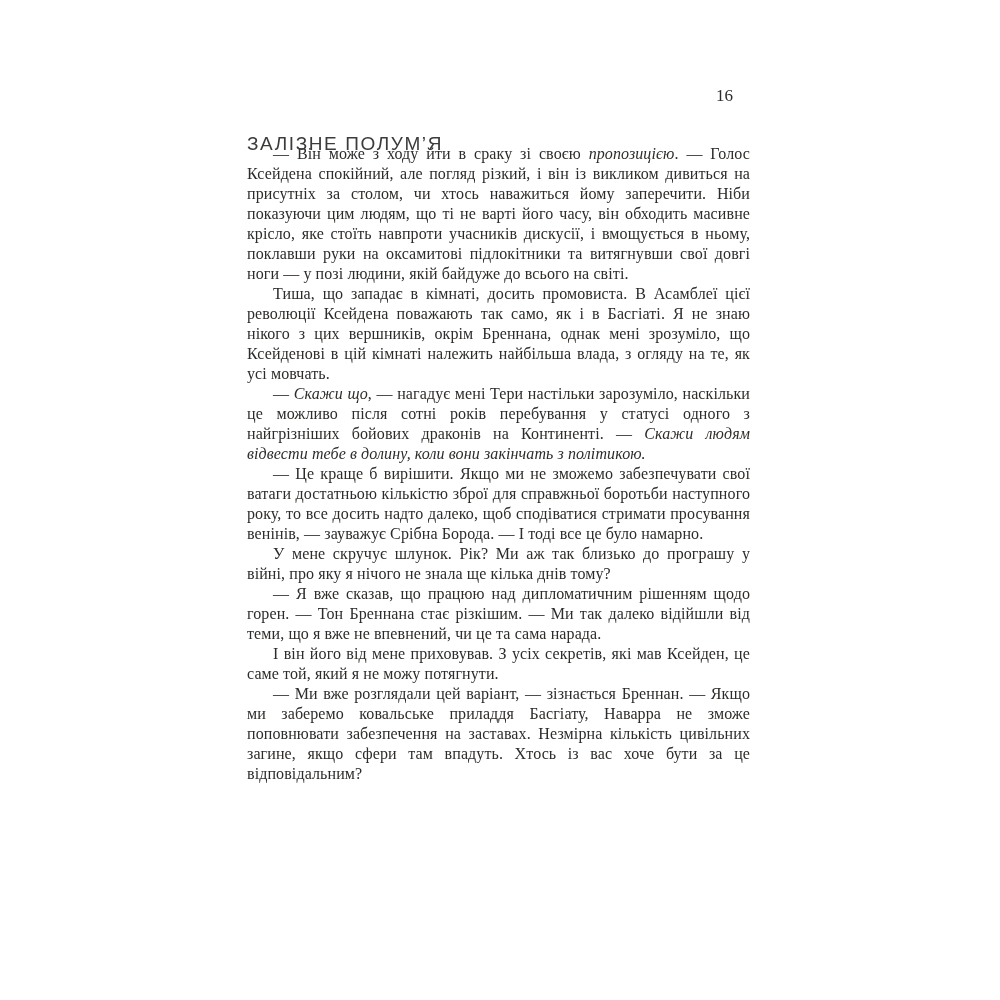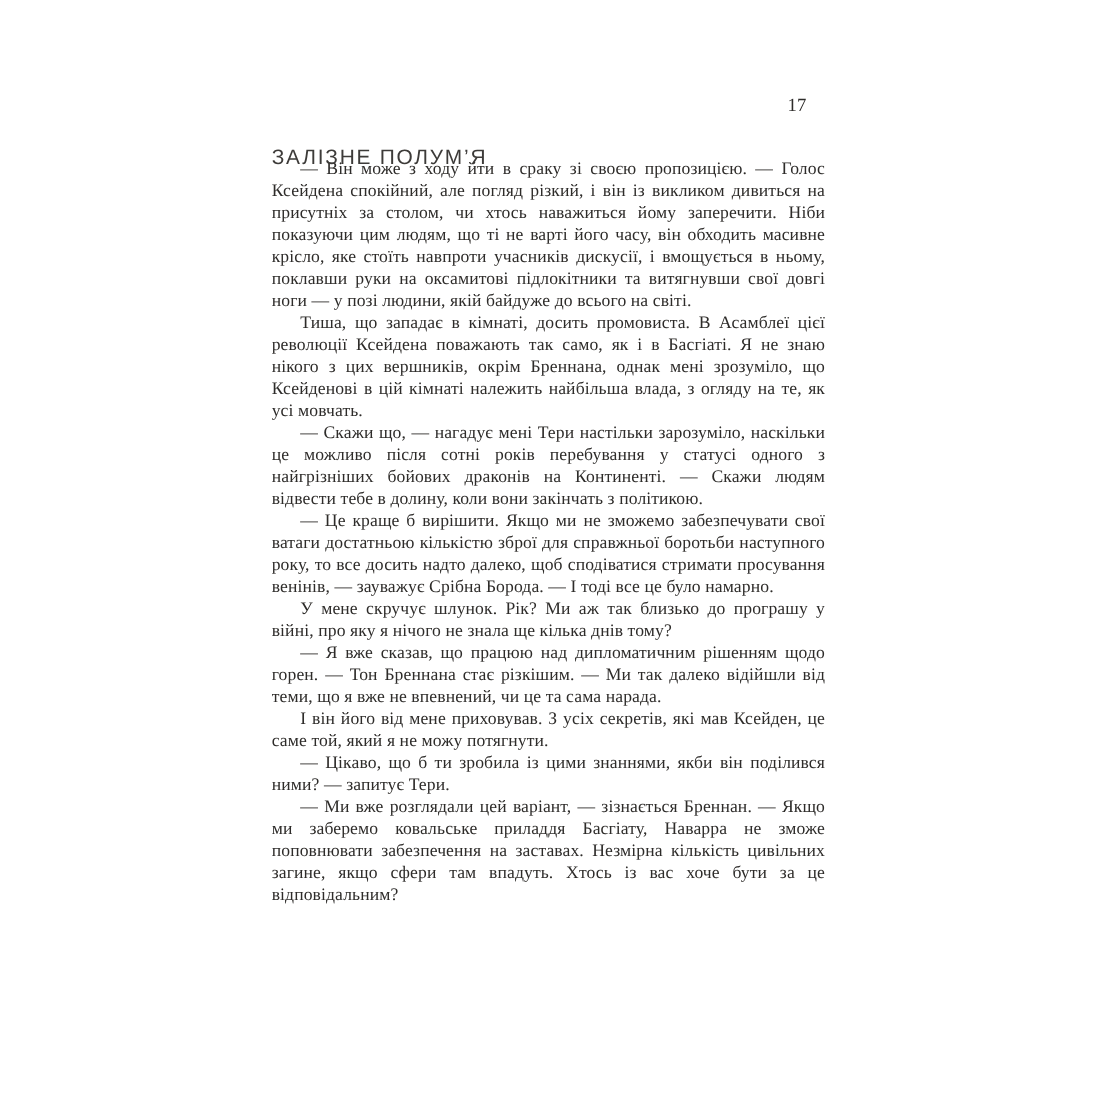--- a/index.html
+++ b/index.html
@@ -53,35 +53,35 @@
     line-height: 20px;
     letter-spacing: 0.1px;
   }
   .text-block p {
     margin: 0;
     padding: 0;
     text-indent: 26px;
     hyphens: auto;
   }
   .text-block .it {
+    font-style: italic;
   }
 </style>
 </head>
 <body>
 
 <div class="page">
   <div class="page-header">
     <div class="running-title">ЗАЛІЗНЕ ПОЛУМ’Я</div>
-    <div class="page-number">17</div>
+    <div class="page-number">16</div>
   </div>
   <div class="text-block">
 
   <p><span>— Він може з ходу йти в сраку зі своєю </span><span class="it">пропозицією</span><span>. — Голос Ксейдена спокійний, але погляд різкий, і він із викликом дивиться на присутніх за столом, чи хтось наважиться йому заперечити. Ніби показуючи цим людям, що ті не варті його часу, він обходить масивне крісло, яке стоїть навпроти учасників дискусії, і вмощується в ньому, поклавши руки на оксамитові підлокітники та витягнувши свої довгі ноги — у позі людини, якій байдуже до всього на світі.</span></p>
       <p><span>Тиша, що западає в кімнаті, досить промовиста. В Асамблеї цієї революції Ксейдена поважають так само, як і в Басгіаті. Я не знаю нікого з цих вершників, окрім Бреннана, однак мені зрозуміло, що Ксейденові в цій кімнаті належить найбільша влада, з огляду на те, як усі мовчать.</span></p>
       <p><span>— </span><span class="it">Скажи що</span><span>, — нагадує мені Тери настільки зарозуміло, наскільки це можливо після сотні років перебування у статусі одного з найгрізніших бойових драконів на Континенті. — </span><span class="it">Скажи людям відвести тебе в долину, коли вони закінчать з політикою.</span></p>
       <p><span>— Це краще б вирішити. Якщо ми не зможемо забезпечувати свої ватаги достатньою кількістю зброї для справжньої боротьби наступного року, то все досить надто далеко, щоб сподіватися стримати просування венінів, — зауважує Срібна Борода. — І тоді все це було намарно.</span></p>
       <p><span>У мене скручує шлунок. Рік? Ми аж так близько до програшу у війні, про яку я нічого не знала ще кілька днів тому?</span></p>
       <p><span>— Я вже сказав, що працюю над дипломатичним рішенням щодо горен. — Тон Бреннана стає різкішим. — Ми так далеко відійшли від теми, що я вже не впевнений, чи це та сама нарада.</span></p>
       <p><span>І він його від мене приховував. З усіх секретів, які мав Ксейден, це саме той, який я не можу потягнути.</span></p>
-      <p><span>— </span><span class="it">Цікаво, що б ти зробила із цими знаннями, якби він поділився ними?</span><span> — запитує Тери.</span></p>
       <p><span>— Ми вже розглядали цей варіант, — зізнається Бреннан. — Якщо ми заберемо ковальське приладдя Басгіату, Наварра не зможе поповнювати забезпечення на заставах. Незмірна кількість цивільних загине, якщо сфери там впадуть. Хтось із вас хоче бути за це відповідальним?</span></p>
     </div>
 </div>
 
 </body></html>

